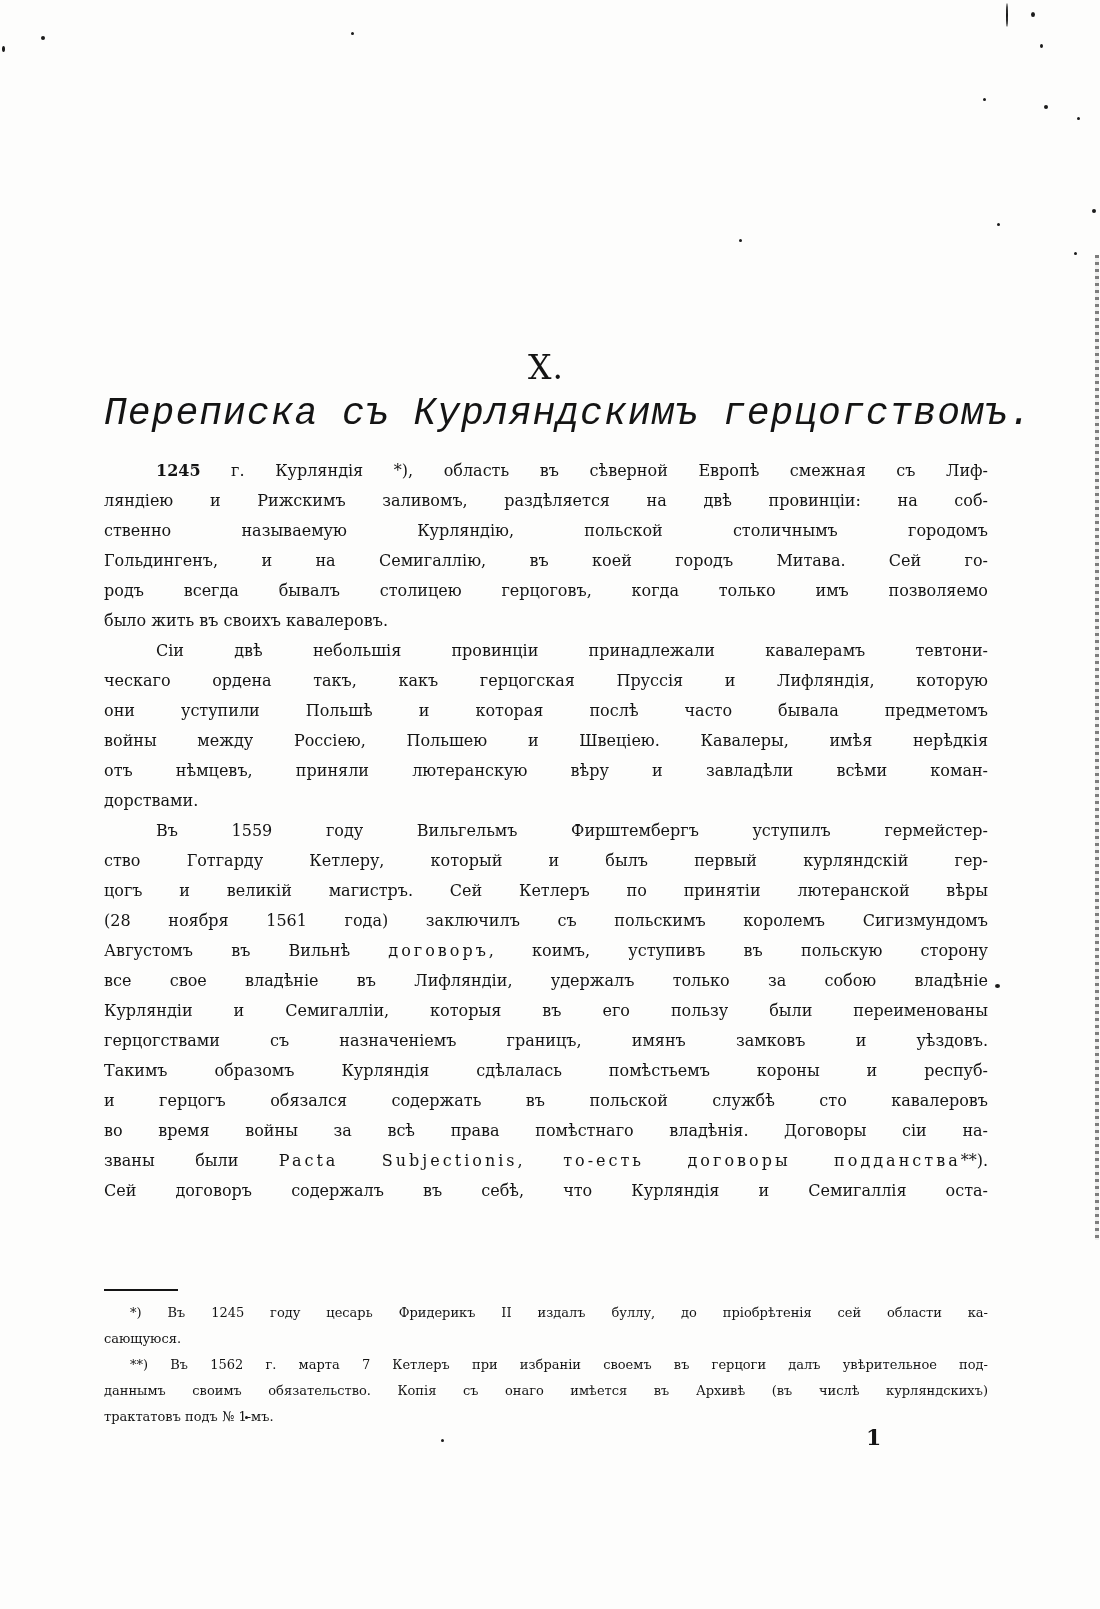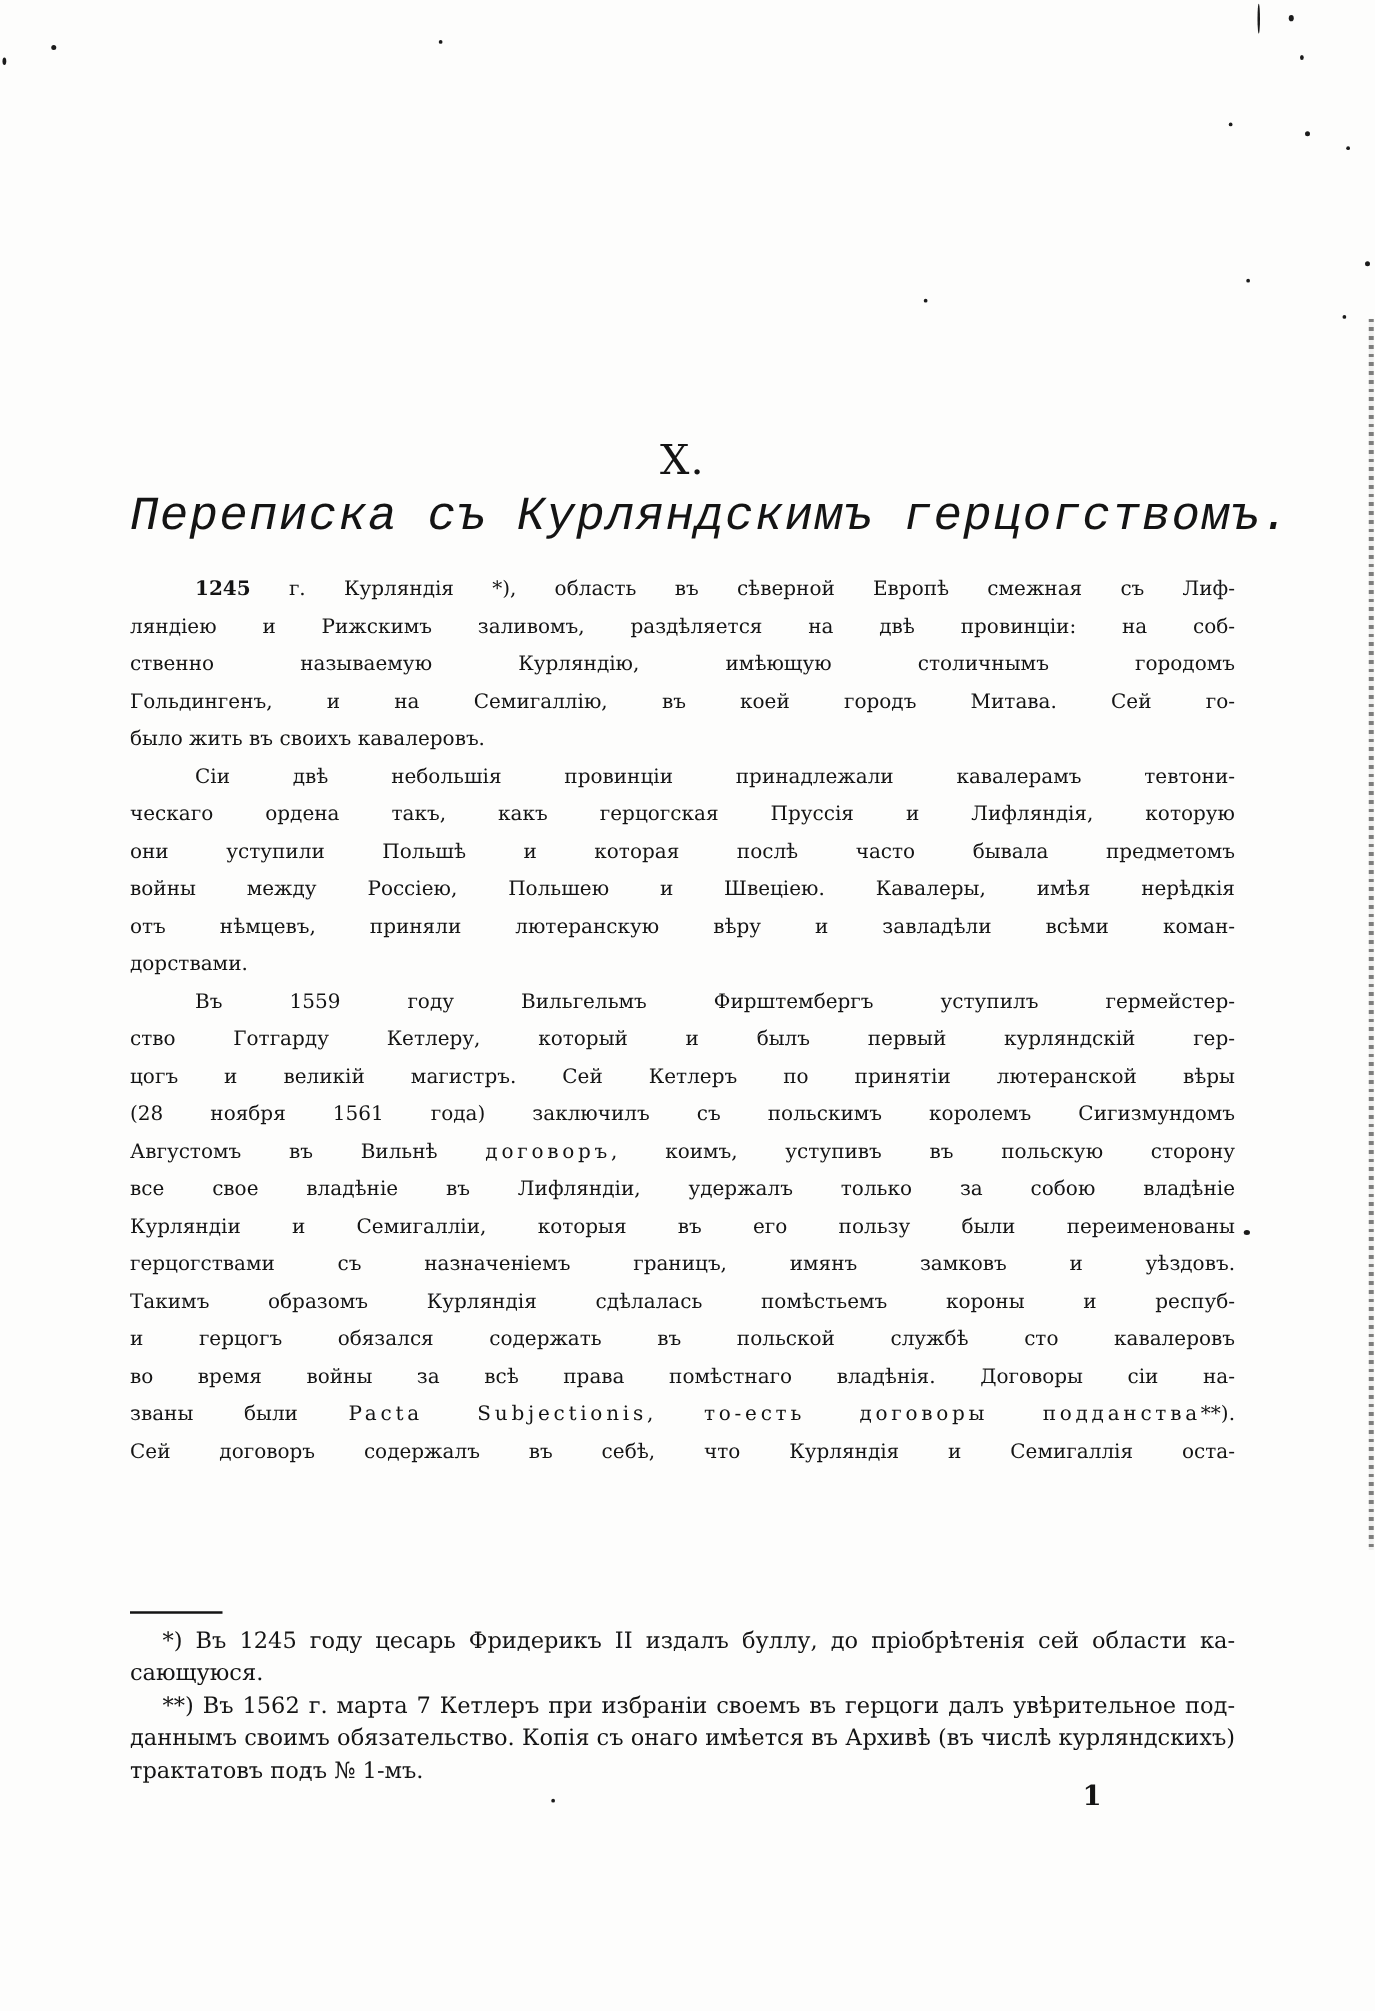--- a/index.html
+++ b/index.html
@@ -15,41 +15,42 @@
   .chapter-number { top:348px; font-size:33px; text-align:center; letter-spacing:1px; }
   .chapter-title  { top:392px; font-size:38px; font-style:italic; text-align:center; letter-spacing:1px; white-space:nowrap;font-family:Liberation Mono, monospace; }
   #body { top:456px; }
   .line { height:30px; line-height:30px; font-size:16px; overflow:visible; }
   .j { text-align:justify; text-align-last:justify; }
   .para .line:first-child { text-indent:52px; }
   .b  { font-weight:bold; }
   .sp { letter-spacing:3px;margin-top:28px; }
   .fn-rule { position:absolute; left:104px; top:1289px; width:74px; height:2px; background:#141414; }
   #footnotes { top:1300px; }
-  .fn-line { height:26px; line-height:26px; font-size:18px; }
+  .fn-line { height:26px; line-height:26px; font-size:13px; }
   .fn .fn-line:first-child { text-indent:26px; }
   .page-number { position:absolute; left:866px; top:1424px; font-size:22px; font-weight:bold; }
   .artifact { position:absolute; background:#1b1b1b; border-radius:50%; }
   .artifact.noise {
     border-radius:0;
     background:repeating-linear-gradient(to bottom, rgba(20,20,20,.55) 0 3px, rgba(20,20,20,.06) 3px 7px);
   }
 </style>
 </head>
 <body>
 
 <div class="page">
   <div class="content chapter-number">X.</div>
   <div class="content chapter-title">Переписка съ Курляндскимъ герцогствомъ.</div>
   <div class="content" id="body">
       <div class="para">
         <div class="line j"><span class="b">1245</span><span> г. Курляндія *), область въ сѣверной Европѣ смежная съ Лиф-</span></div>
         <div class="line j"><span>ляндіею и Рижскимъ заливомъ, раздѣляется на двѣ провинціи: на соб-</span></div>
-        <div class="line j"><span>ственно называемую Курляндію, имѣющую столичнымъ городомъ</span></div>
+        <div class="line j"><span>ственно называемую Курляндію, польской столичнымъ городомъ</span></div>
         <div class="line j"><span>Гольдингенъ, и на Семигаллію, въ коей городъ Митава. Сей го-</span></div>
+        <div class="line j"><span>родъ всегда бывалъ столицею герцоговъ, когда только имъ позволяемо</span></div>
         <div class="line"><span>было жить въ своихъ кавалеровъ.</span></div>
       </div>
       <div class="para">
         <div class="line j"><span>Сіи двѣ небольшія провинціи принадлежали кавалерамъ тевтони-</span></div>
         <div class="line j"><span>ческаго ордена такъ, какъ герцогская Пруссія и Лифляндія, которую</span></div>
         <div class="line j"><span>они уступили Польшѣ и которая послѣ часто бывала предметомъ</span></div>
         <div class="line j"><span>войны между Россіею, Польшею и Швеціею. Кавалеры, имѣя нерѣдкія</span></div>
         <div class="line j"><span>отъ нѣмцевъ, приняли лютеранскую вѣру и завладѣли всѣми коман-</span></div>
         <div class="line"><span>дорствами.</span></div>
       </div>

